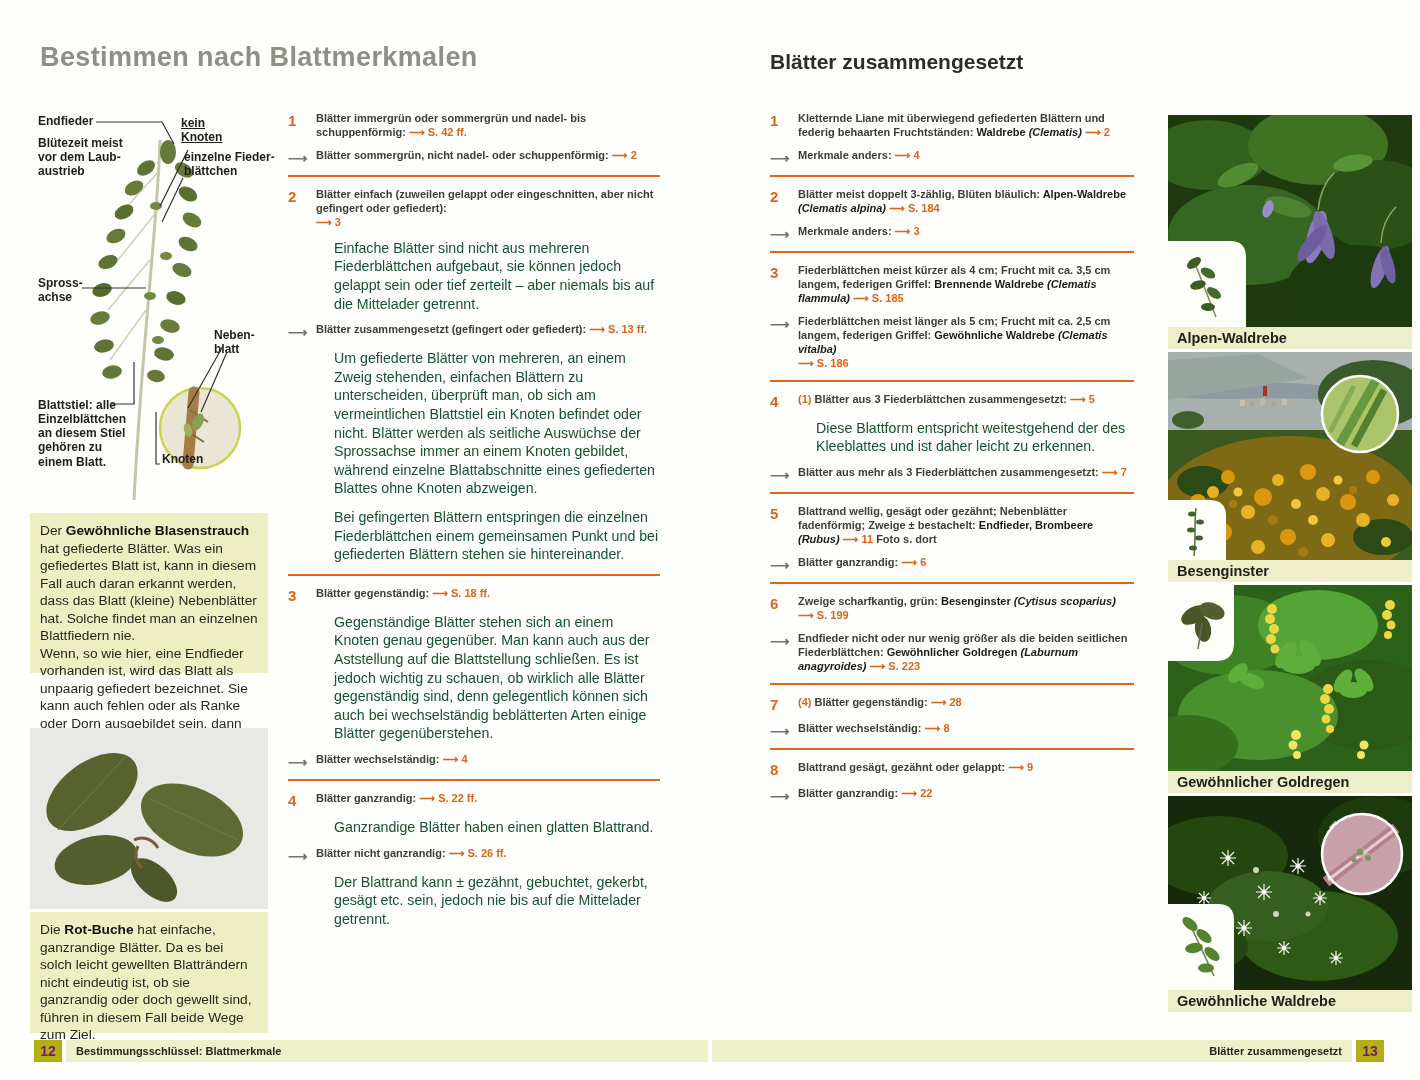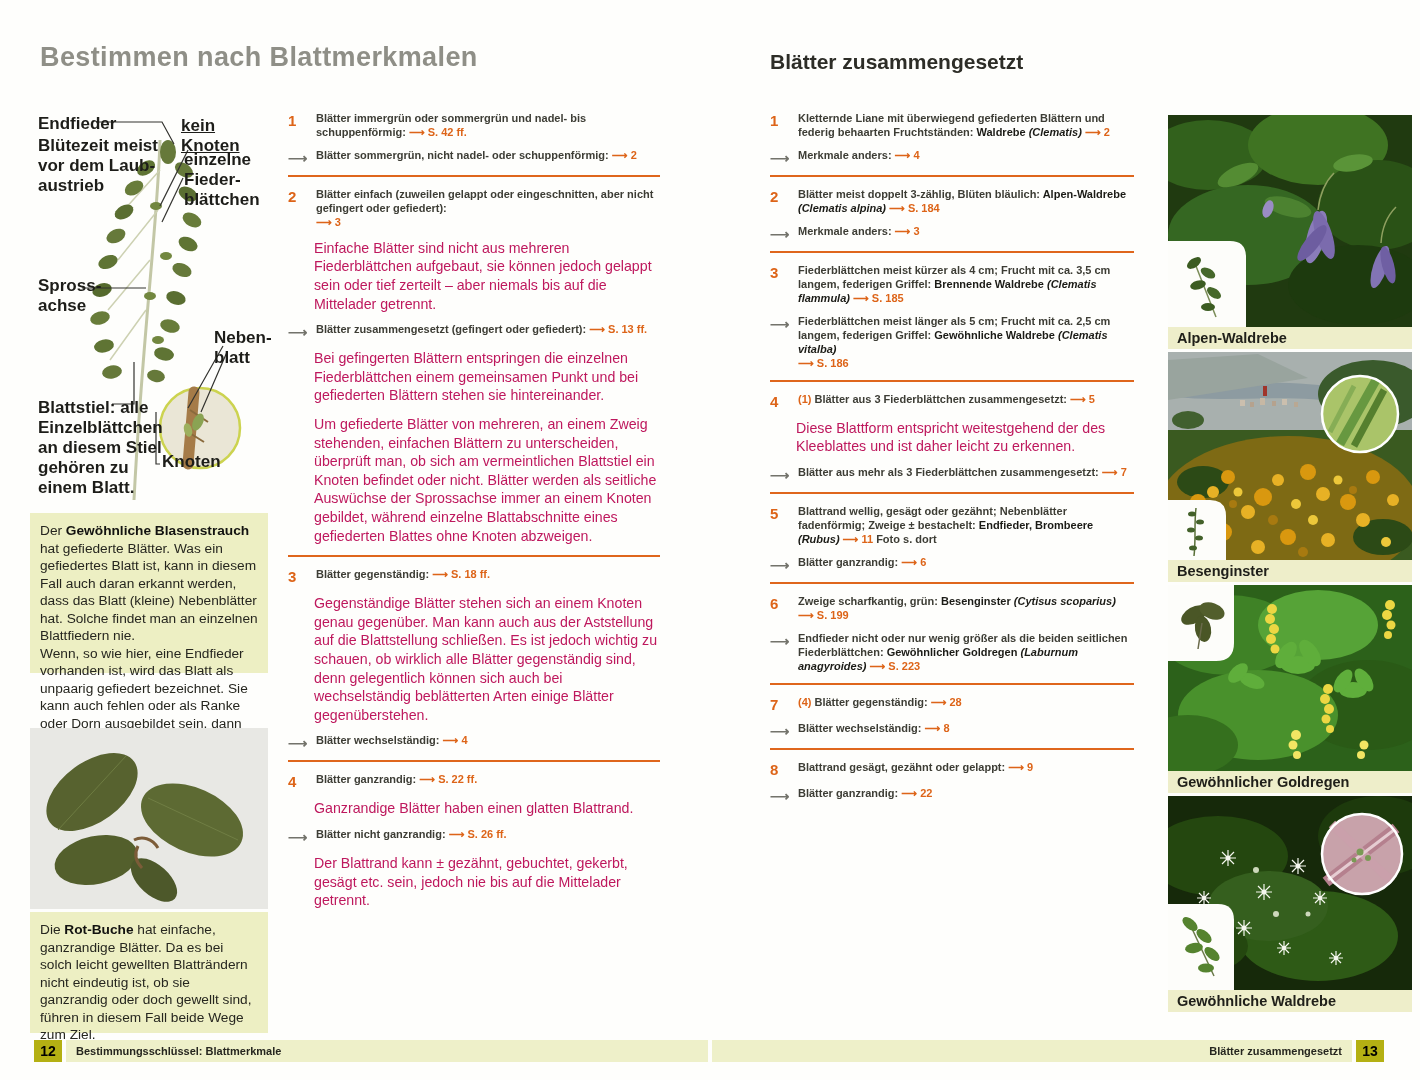--- a/index.html
+++ b/index.html
@@ -7,21 +7,21 @@
     width:1420px;height:1080px;position:relative;background:#fefefc;
     font-family:"Liberation Sans",sans-serif;overflow:hidden;
     -webkit-font-smoothing:antialiased;
   }
   
   .left-title{position:absolute;left:40px;top:42px;margin:0;font-size:27px;font-weight:700;color:#8f8f87;letter-spacing:.4px}
   .right-title{position:absolute;left:770px;top:50px;margin:0;font-size:21px;font-weight:700;color:#2d2d27}
   
   .diagram{position:absolute;left:38px;top:110px;width:240px;height:394px}
   .diagram svg{position:absolute;left:0;top:0}
-  .dlabel{position:absolute;font-size:17px;font-weight:700;color:#1d1d19;line-height:1.18;white-space:pre-line}
+  .dlabel{position:absolute;font-size:12px;font-weight:700;color:#1d1d19;line-height:1.18;white-space:pre-line}
   
   .infobox{position:absolute;left:30px;width:238px;background:#edefc3;padding:9px 10px;box-sizing:border-box;
     font-size:13.7px;line-height:1.28;color:#26261f;white-space:pre-line}
   .box1{top:513px;height:160px}
   .box2{top:912px;height:121px}
   .infobox .seg-b{font-weight:700;color:#121210}
   
   .beech{position:absolute;left:30px;top:728px;width:238px;height:181px}
   
   .key{position:absolute;top:112px}
@@ -29,29 +29,29 @@
   .key-right{left:770px;width:364px}
   .krow{display:flex;margin:0 0 9px}
   .kgut{flex:0 0 28px;font-size:15px;font-weight:700}
   .knum{color:#dd6418}
   .karr{color:#73736b;font-size:13.5px;padding-top:1px}
   .kbody{flex:1;font-size:11px;font-weight:700;color:#3d3d35;line-height:1.27}
   .seg-lnk{color:#dd6418}
   .seg-ao{color:#dd6418}
   .seg-b{color:#1b1b16}
   .seg-i{color:#1b1b16;font-style:italic}
-  .knote{margin:0 0 10px 26px;font-size:14.2px;font-weight:400;color:#be185d;line-height:1.31}
+  .knote{margin:0 0 10px 46px;font-size:14.2px;font-weight:400;color:#14532d;line-height:1.31}
   .krule{border-top:2px solid #df661c;margin:4px 0 11px}
   
   .photocol{position:absolute;left:1168px;top:115px;width:244px}
   .photo{position:relative;width:244px;font-size:0;overflow:hidden}
   .photo-caption{height:22px;background:#eeeeca;font-size:14.5px;font-weight:700;color:#20201a;
     line-height:22px;padding-left:9px;box-sizing:border-box;margin-bottom:3px}
   
-  .pagenum{position:absolute;top:1040px;width:28px;height:22px;background:#b4b013;color:#000000;
+  .pagenum{position:absolute;top:1040px;width:28px;height:22px;background:#b4b013;color:#701a75;
     font-weight:700;font-size:14px;text-align:center;line-height:22px}
   .fbar{position:absolute;top:1040px;height:22px;background:#eef0c9;font-size:11px;font-weight:700;
     color:#26261f;line-height:22px;box-sizing:border-box}
   .fbar-left{left:66px;width:642px;padding-left:10px}
   .fbar-right{left:712px;width:640px;text-align:right;padding-right:10px}
   .pn-left{left:34px}
   .pn-right{left:1356px}
 </style>
 </head>
 <body>
@@ -153,22 +153,22 @@
     <div class="krule"></div>
     <div class="krow">
       <span class="kgut knum">2</span>
       <div class="kbody"><span class="seg-t">Blätter einfach (zuweilen gelappt oder eingeschnitten, aber nicht gefingert oder gefiedert): </span><br><span class="seg-ao">⟶ </span><span class="seg-lnk">3</span></div>
     </div>
     <div class="knote">Einfache Blätter sind nicht aus mehreren Fiederblättchen aufgebaut, sie können jedoch gelappt sein oder tief zerteilt – aber niemals bis auf die Mittelader getrennt.</div>
     <div class="krow">
       <span class="kgut karr">⟶</span>
       <div class="kbody"><span class="seg-t">Blätter zusammengesetzt (gefingert oder gefiedert): </span><span class="seg-ao">⟶ </span><span class="seg-lnk">S. 13 ff.</span></div>
     </div>
+    <div class="knote">Um gefiederte Blätter von mehreren, an einem Zweig stehenden, einfachen Blättern zu unterscheiden, überprüft man, ob sich am vermeintlichen Blattstiel ein Knoten befindet oder nicht. Blätter werden als seitliche Auswüchse der Sprossachse immer an einem Knoten gebildet, während einzelne Blattabschnitte eines gefiederten Blattes ohne Knoten abzweigen.</div>
     <div class="knote">Bei gefingerten Blättern entspringen die einzelnen Fiederblättchen einem gemeinsamen Punkt und bei gefiederten Blättern stehen sie hintereinander.</div>
-    <div class="knote">Um gefiederte Blätter von mehreren, an einem Zweig stehenden, einfachen Blättern zu unterscheiden, überprüft man, ob sich am vermeintlichen Blattstiel ein Knoten befindet oder nicht. Blätter werden als seitliche Auswüchse der Sprossachse immer an einem Knoten gebildet, während einzelne Blattabschnitte eines gefiederten Blattes ohne Knoten abzweigen.</div>
     <div class="krule"></div>
     <div class="krow">
       <span class="kgut knum">3</span>
       <div class="kbody"><span class="seg-t">Blätter gegenständig: </span><span class="seg-ao">⟶ </span><span class="seg-lnk">S. 18 ff.</span></div>
     </div>
     <div class="knote">Gegenständige Blätter stehen sich an einem Knoten genau gegenüber. Man kann auch aus der Aststellung auf die Blattstellung schließen. Es ist jedoch wichtig zu schauen, ob wirklich alle Blätter gegenständig sind, denn gelegentlich können sich auch bei wechselständig beblätterten Arten einige Blätter gegenüberstehen.</div>
     <div class="krow">
       <span class="kgut karr">⟶</span>
       <div class="kbody"><span class="seg-t">Blätter wechselständig: </span><span class="seg-ao">⟶ </span><span class="seg-lnk">4</span></div>
     </div>

